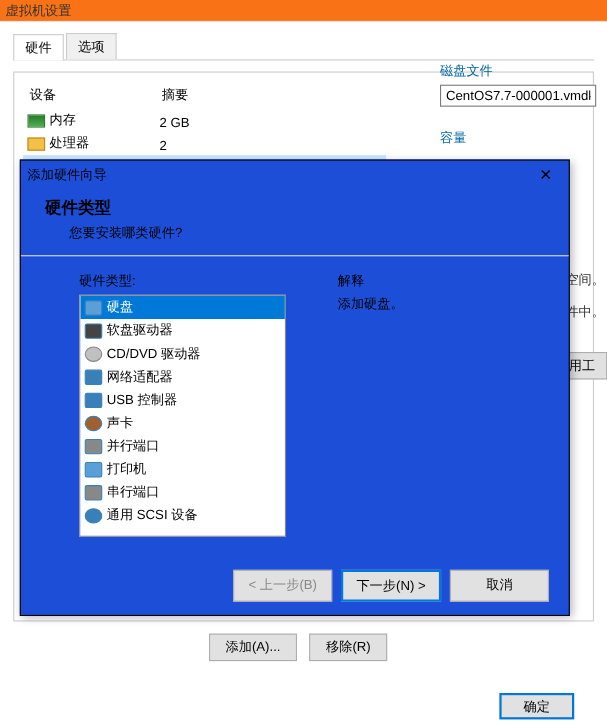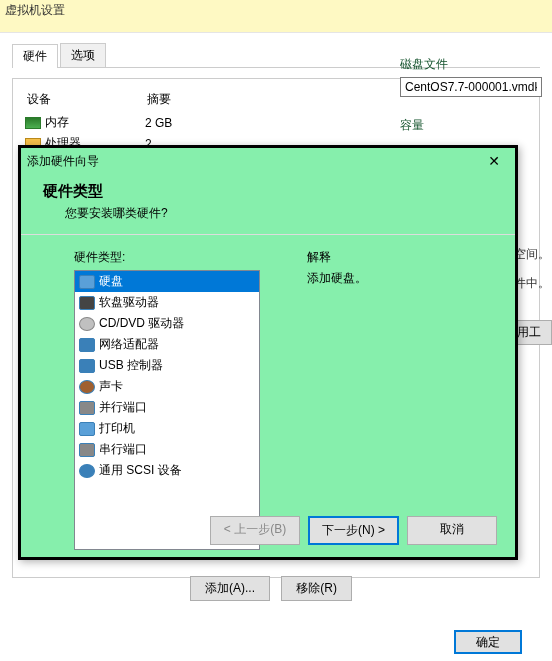--- a/index.html
+++ b/index.html
@@ -1,67 +1,67 @@
 <!DOCTYPE html>
 <html><head>
 <meta charset="utf-8">
 <style>
 * { box-sizing: border-box; margin: 0; padding: 0; font-family: "Microsoft YaHei", Tahoma, sans-serif; font-size: 12px; }
 body { background: #fff; width: 552px; height: 661px; overflow: hidden; position: relative; }
 
 
 .main-window { position: absolute; left: 0; top: 0; width: 552px; height: 661px; background: #fff; }
-.main-title { height: 33px; padding: 2px 5px; color: #333; background: #fef9c3; border-bottom: 1px solid #e5e5e5; font-family: Liberation Mono, monospace; }
+.main-title { height: 20px; padding: 2px 5px; color: #333; background: #f97316; border-bottom: 1px solid #e5e5e5; font-family: Liberation Mono, monospace; }
 
 .tabs { margin: 10px 12px 0 12px; display: flex; border-bottom: 1px solid #ccc; }
 .tab { padding: 3px 10px; border: 1px solid #ccc; border-bottom: none; background: #f0f0f0; margin-right: 2px; cursor: pointer; }
 .tab.active { background: #fff; position: relative; top: 1px; }
 
 
 .device-panel { margin: 10px 12px 0 12px; border: 1px solid #ccc; padding: 8px; height: 500px; position: relative; }
 .device-table-wrap { width: 330px; }
 .device-header { display: flex; font-weight: normal; padding: 4px 6px; }
 .device-header .col1 { width: 120px; }
-.device-row { display: flex; align-items: center; padding: 2px 4px; }
+.device-row { display: flex; align-items: flex-end; padding: 2px 4px; }
 .device-row.sel { background: #cce8ff; }
 .dev-icon { width: 16px; height: 12px; margin-right: 4px; display: inline-block; }
 .mem-icon { background: linear-gradient(#2a7a2a,#4caf50); border:1px solid #2a7a2a; }
 .cpu-icon { background: #f5c04a; border:1px solid #bb8a1a; }
 .hdd-icon { background: linear-gradient(#5aa0d8,#8dc0e8); border:1px solid #3a80b8; }
 .col1 { width:120px; display:flex; align-items:center; }
 
 
 .disk-file-group { position:absolute; top:56px; left:400px; width:150px; }
-.group-label { color:#14532d; margin-bottom:4px; }
+.group-label { color:#0369a1; margin-bottom:4px; }
 .disk-file-input { width:142px; border:1px solid #7a7a7a; padding:2px 4px; background:#fff; color:#000; }
 .capacity-label { margin-top:20px; }
 
 .right-fragments { position:absolute; right:0; top:240px; color:#333; }
 .right-fragments div { padding:6px 2px; }
 .util-btn { position:absolute; right:0; top:320px; border:1px solid #adadad; background:#e1e1e1; padding:3px 10px; }
 
 
 .add-remove { position:absolute; bottom:60px; left:190px; }
 .btn { border:1px solid #adadad; background:#e1e1e1; padding:3px 14px; margin-right:8px; cursor:pointer; display:inline-block; min-width:70px; text-align:center; }
 
 
 .ok-bar { position:absolute; bottom:10px; right:30px; }
 .ok-btn { border:2px solid #0078d7; background:#e1e1e1; padding:3px 20px; cursor:pointer; }
 
 
-.wizard { position:absolute; left:18px; top:145px; width:500px; height:415px; background:#86efac; border:3px solid #000000; box-shadow:2px 2px 8px rgba(0,0,0,0.3); }
+.wizard { position:absolute; left:18px; top:145px; width:500px; height:415px; background:#1d4ed8; border:1px solid #000000; box-shadow:2px 2px 8px rgba(0,0,0,0.3); }
 .wizard-titlebar { display:flex; justify-content:space-between; align-items:center; height:26px; padding:0 6px; }
 .close-x { width:30px; text-align:center; font-size:14px; cursor:pointer; }
 .wizard-head { padding:8px 22px 12px 22px; }
 .wizard-head-title { font-weight:bold; font-size:15px; }
 .wizard-head-sub { padding-left:22px; padding-top:4px; }
 .wizard-body { display:flex; padding:8px 22px; gap:16px; }
 .wizard-left, .wizard-right { flex:1;margin-left:31px; }
 .list-label { margin-bottom:4px; }
-.listbox { border:1px solid #828790; height:280px; background:#fff; overflow:auto; }
+.listbox { border:1px solid #828790; height:220px; background:#fff; overflow:auto; }
 .list-item { display:flex; align-items:center; padding:2px 4px; cursor:pointer; }
 .list-item.selected { background:#0078d7; color:#fff; }
 .li-icon { width:16px; height:14px; margin-right:4px; display:inline-block; background:#5aa0d8; border:1px solid #3a80b8; border-radius:2px; }
 .li-icon.cd { border-radius:50%; background:#c0c0c0; border:1px solid #888; }
 .li-icon.floppy { background:#444; }
 .li-icon.net { background:#3a80b8; border-radius:2px; }
 .li-icon.usb { background:#3a80b8; }
 .li-icon.sound { background:#a06030; border-radius:50%; }
 .li-icon.parallel, .li-icon.serial { background:#888; border-radius:2px; }
 .li-icon.printer { background:#5aa0d8; }

